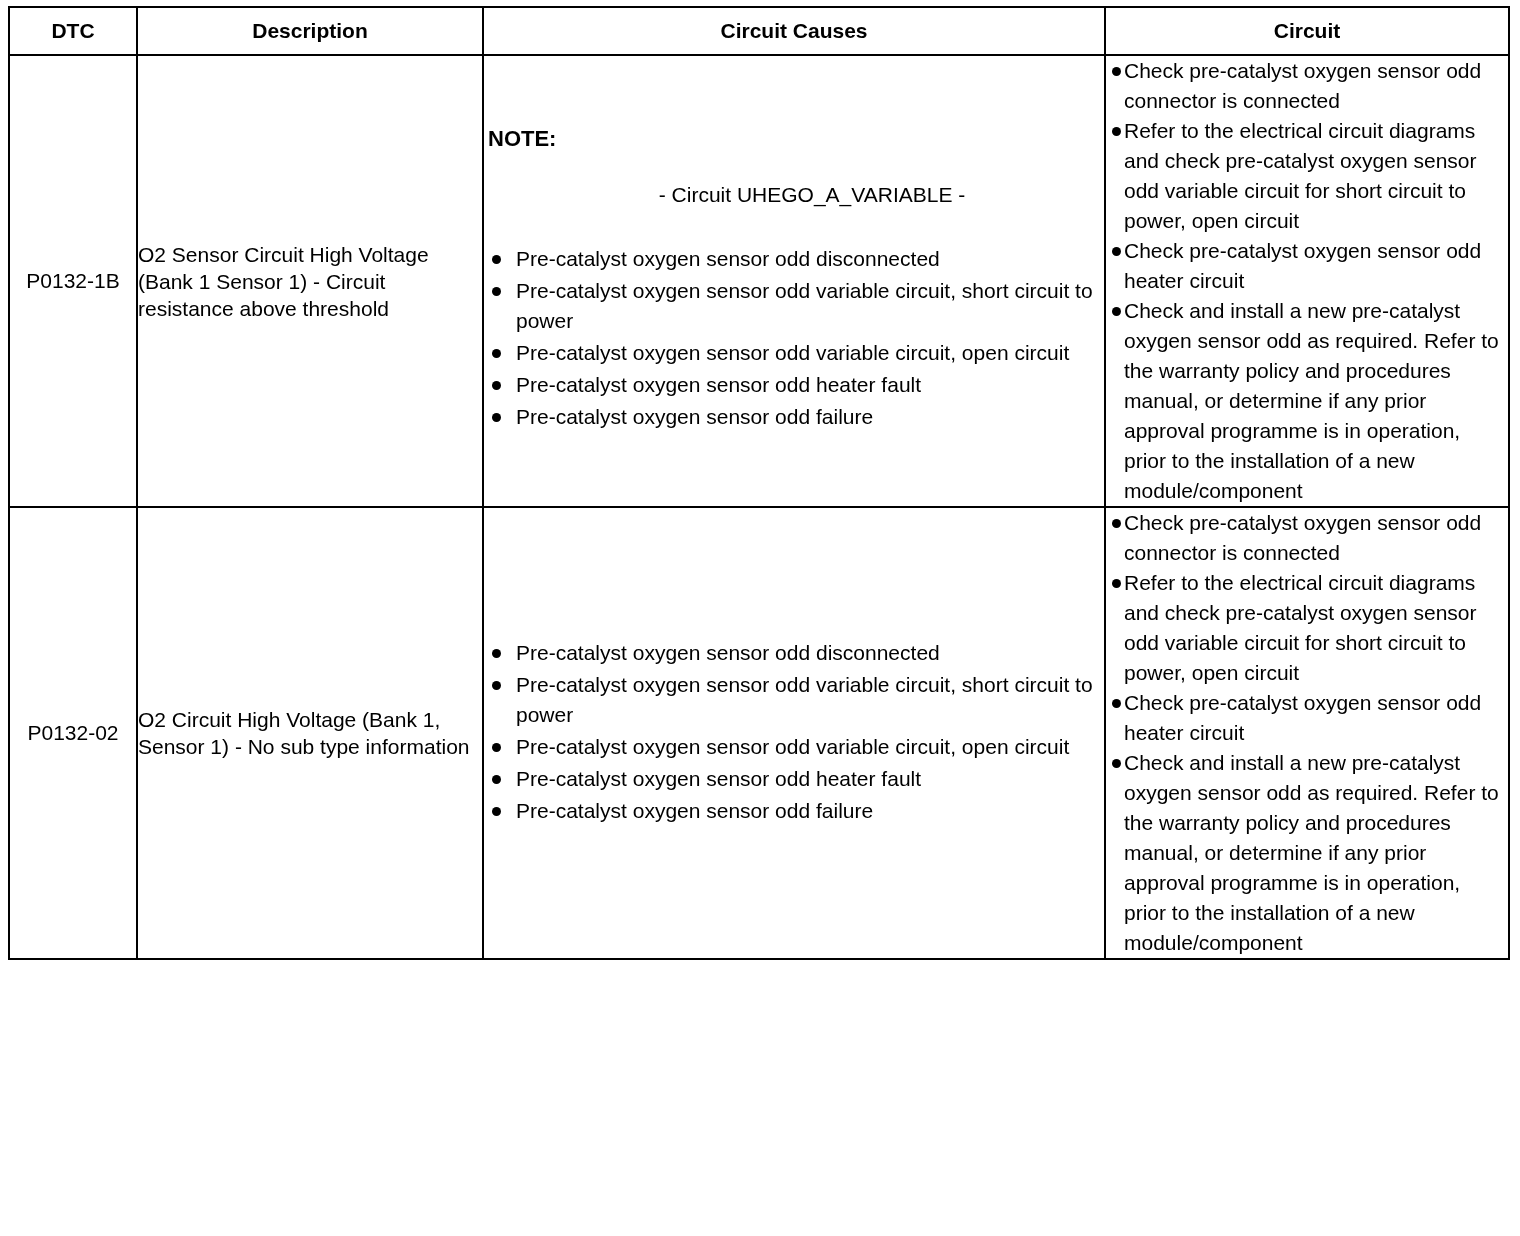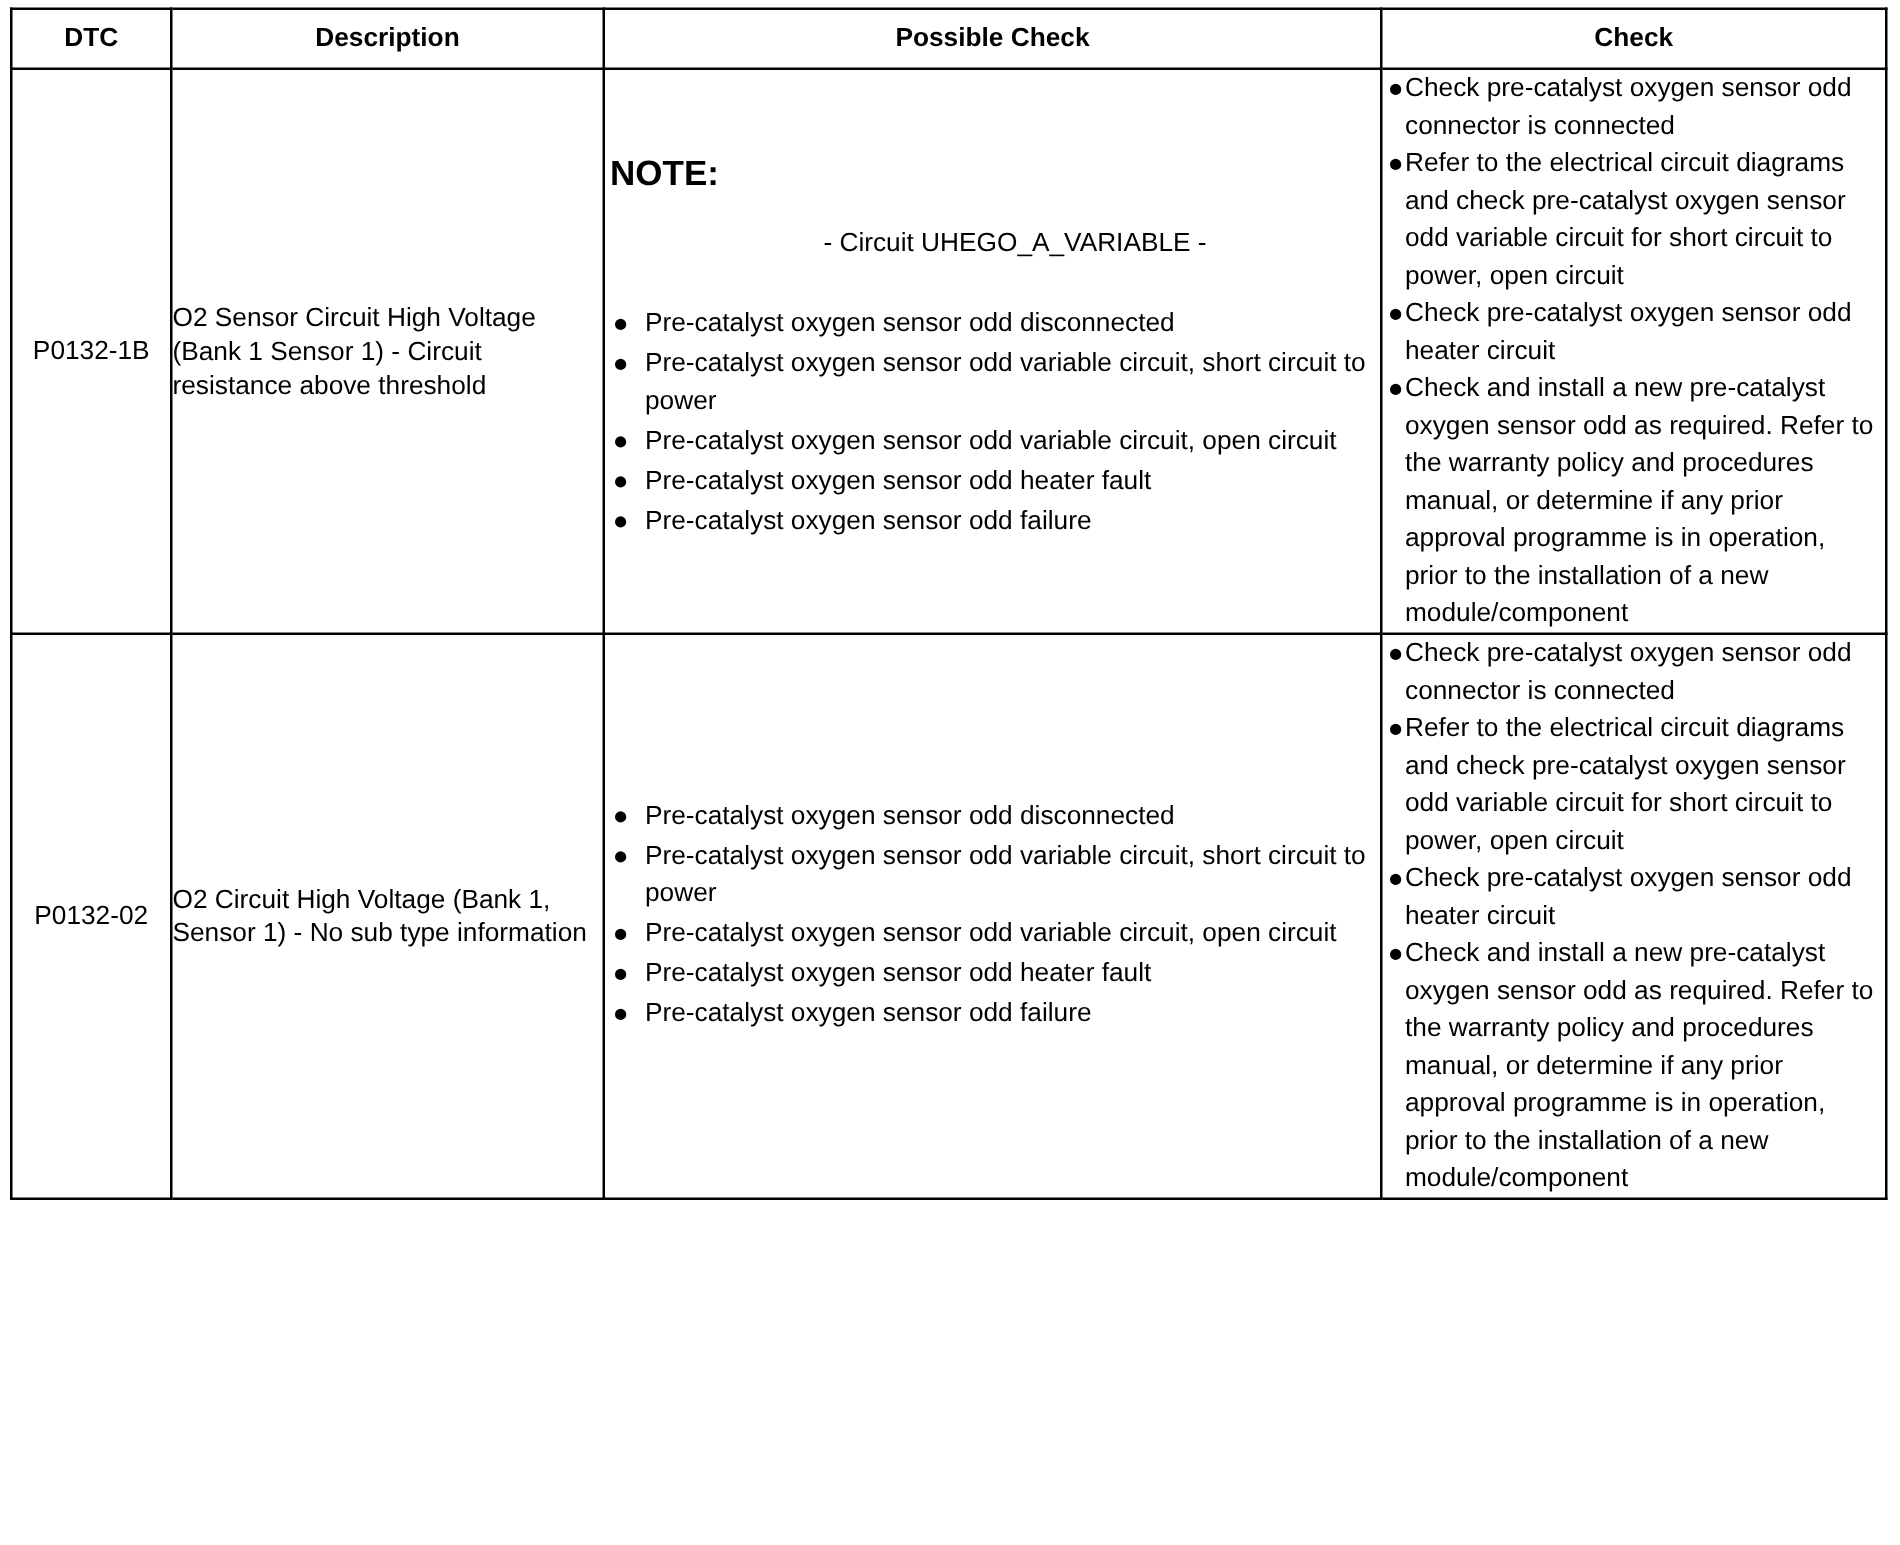--- a/index.html
+++ b/index.html
@@ -63,21 +63,21 @@
     vertical-align: middle;
   }
   td.cell-action {
     font-size: 21px;
     line-height: 30px;
     padding: 10px 8px 10px 14px;
     vertical-align: top;
   }
   .note-label {
     font-weight: bold;
-    font-size: 28px;
+    font-size: 22px;
     margin: 0 0 26px 4px;
   }
   .note-circuit {
     text-align: center;
     font-size: 21px;
     margin: 0 0 34px 0;
     padding-left: 36px;
   }
   ul.bullets {
     list-style: none;
@@ -117,22 +117,22 @@
     <colgroup>
       <col class="col-dtc">
       <col class="col-desc">
       <col class="col-cause">
       <col class="col-act">
     </colgroup>
     <thead>
       <tr>
         <th>DTC</th>
         <th>Description</th>
-        <th>Possible Check</th>
-        <th>Check</th>
+        <th>Circuit Causes</th>
+        <th>Circuit</th>
       </tr>
     </thead>
     <tbody>
 
       <tr>
         <td class="cell-dtc">P0132-1B</td>
         <td class="cell-desc">O2 Sensor Circuit High Voltage (Bank 1 Sensor 1) - Circuit resistance above threshold</td>
         <td class="cell-cause">
           <div class="row1-cause-inner">
             <div class="note-label">NOTE:</div>

